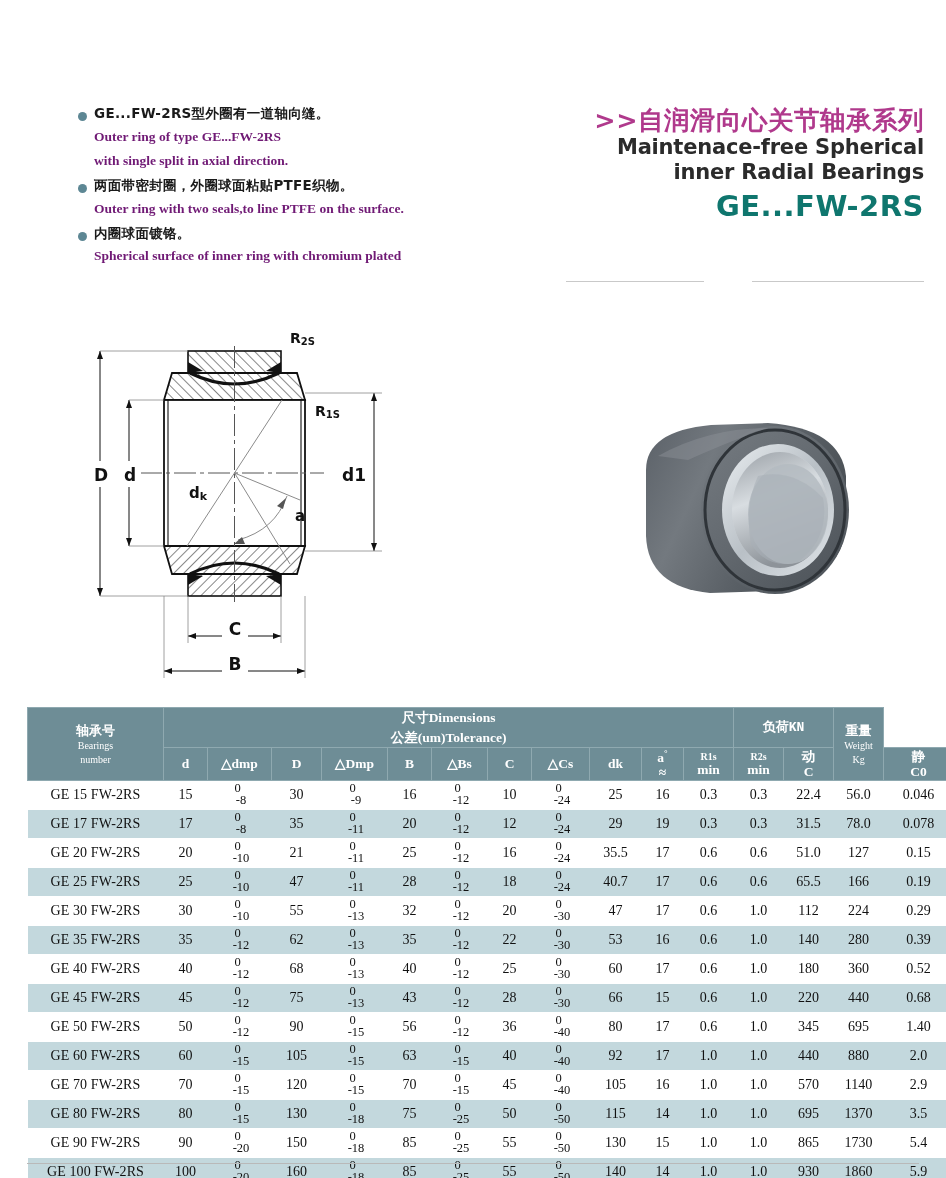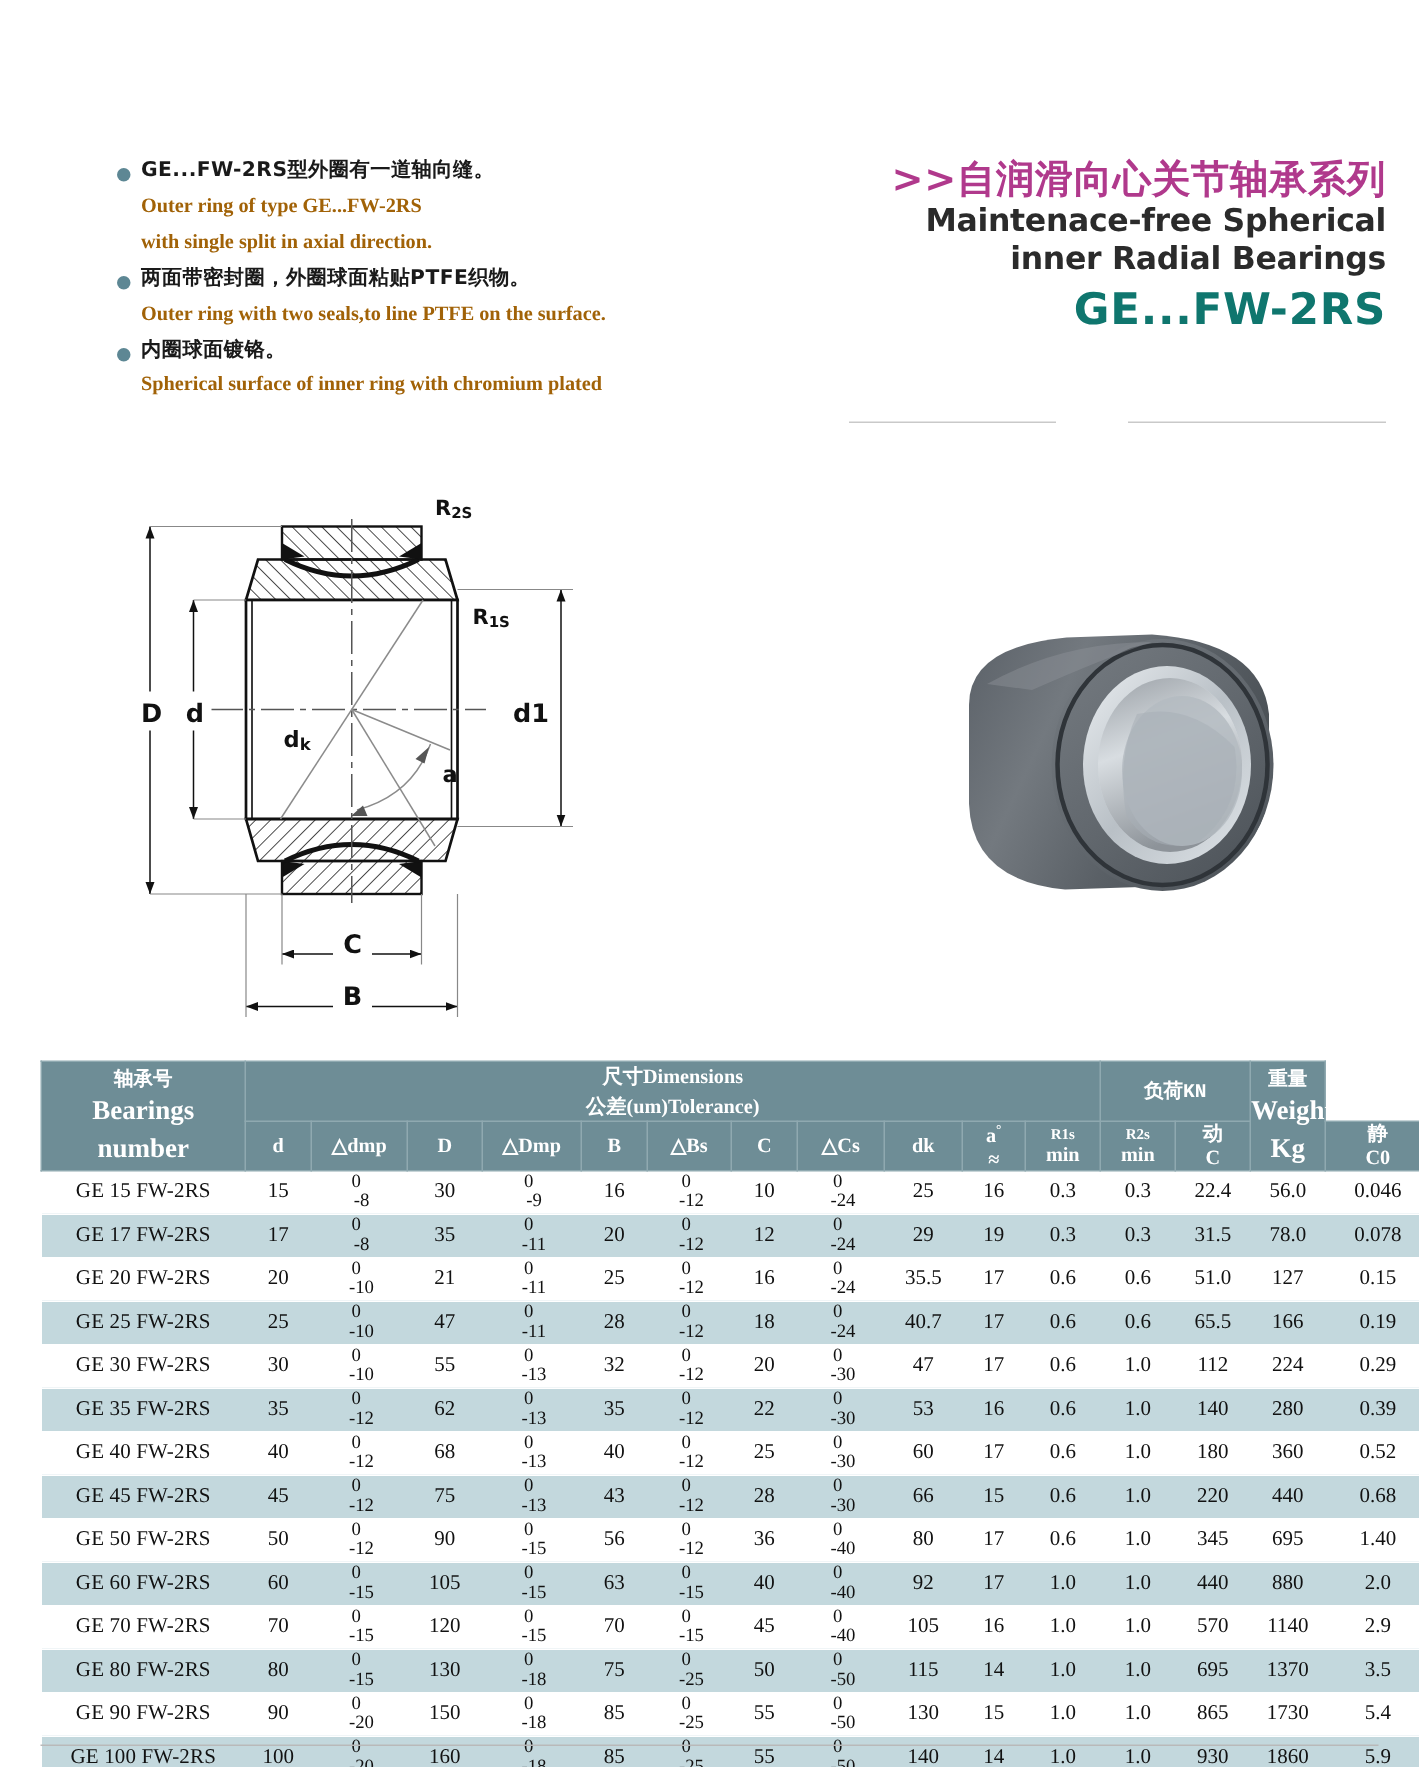--- a/index.html
+++ b/index.html
@@ -39,21 +39,21 @@
     border-radius: 50%;
     background: #5d8794;
     flex: 0 0 auto;
     margin: 5px 7px 0 0;
   }
   .feat-en {
     margin: 0 0 4px 16px;
     font-family: "Liberation Serif", serif;
     font-weight: bold;
     font-size: 13.5px;
-    color: #a16207;
+    color: #701a75;
     line-height: 1.55;
   }
   .feat-en.indent { margin-left: 16px; }
 
   
   #title-block {
     position: absolute;
     right: 22px;
     top: 105px;
     width: 430px;
@@ -144,22 +144,22 @@
     border: 1px solid #8fa9b0;
   }
   th.grp-name {
     font-family: "DejaVu Sans", sans-serif;
     font-size: 13px;
     line-height: 1.35;
     padding: 6px 2px;
   }
   th.grp-name .en {
     font-family: "Liberation Serif", serif;
-    font-size: 18px;
-    font-weight: bold;
+    font-size: 10px;
+    font-weight: normal;
     display: block;
   }
   th.grp-top {
     font-size: 13.5px;
     line-height: 1.45;
     padding: 5px 4px;
     text-align: right;
     padding-right: 14px;
   }
   th.grp-top .cn { font-family: Liberation Mono, monospace; font-size: 13px; }

